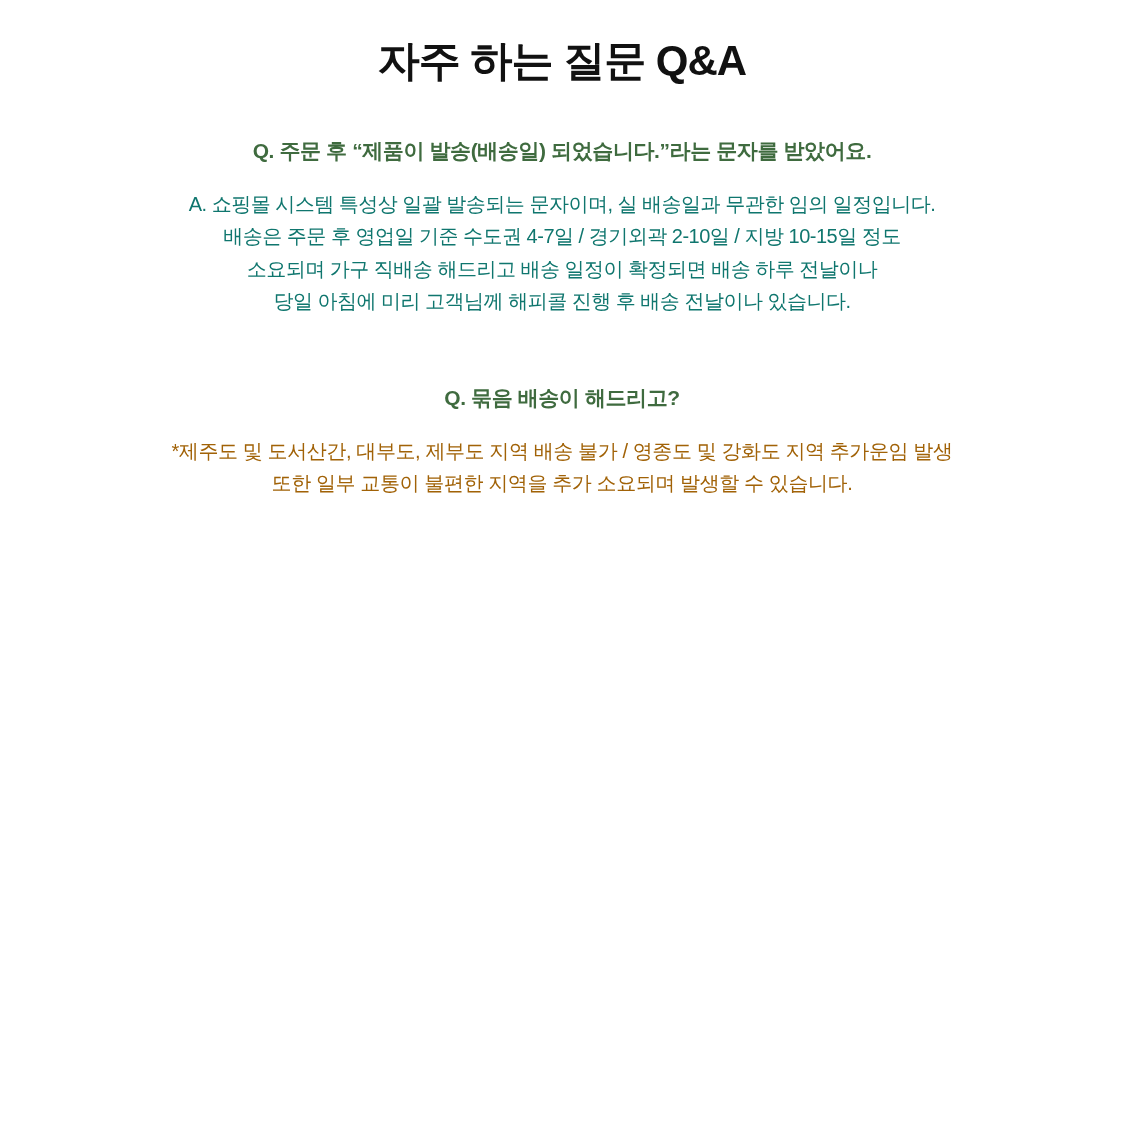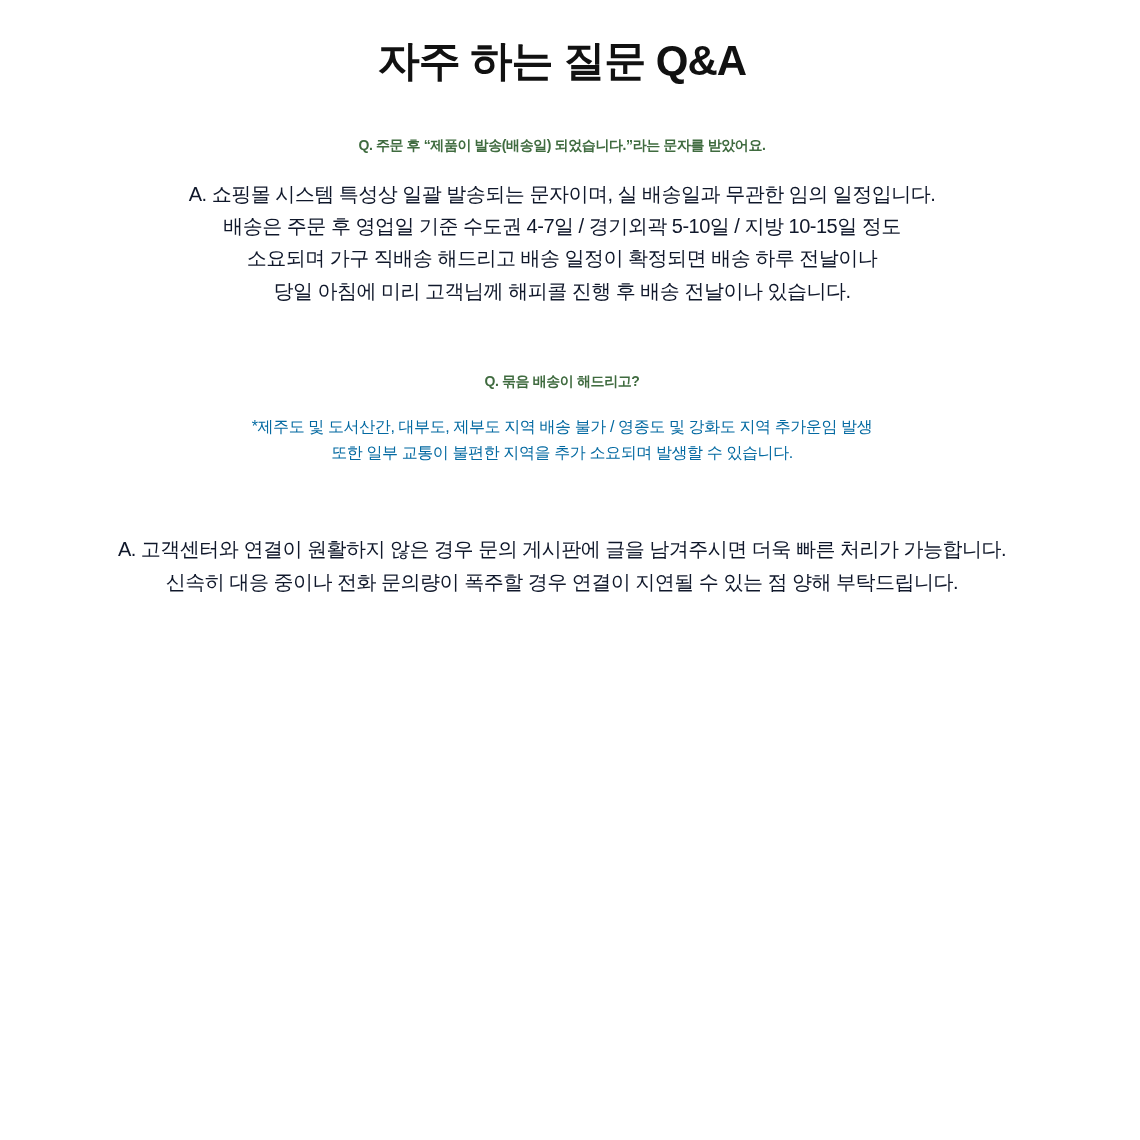--- a/index.html
+++ b/index.html
@@ -33,44 +33,44 @@
   .faq-list {
     margin-top: 46px;
   }
   .faq-item {
     margin-bottom: 46px;
   }
   .faq-item:last-child {
     margin-bottom: 0;
   }
   .question {
-    font-size: 14px;
+    font-size: 21px;
     font-weight: 700;
     color: #3f6b3f;
     line-height: 1.5;
     margin: 0 0 22px 0;
     letter-spacing: -0.4px;
   }
   .answer {
     font-size: 20px;
     font-weight: 400;
-    color: #0f172a;
+    color: #0f766e;
     line-height: 1.62;
     margin: 0;
     letter-spacing: -0.5px;
   }
   .answer .line {
     display: block;
   }
   .answer .bold {
     font-weight: 700;
   }
   .note {
-    font-size: 16px;
-    color: #0369a1;
+    font-size: 20px;
+    color: #a16207;
     line-height: 1.6;
     margin: 8px 0 0 0;
     letter-spacing: -0.4px;
     font-weight: 500;
   }
   .note .line {
     display: block;
   }
   .spacer-q2 { margin-top: 64px; }
   .spacer-q3 { margin-top: 60px; }
@@ -82,38 +82,34 @@
 <div class="page">
 
   <h1 class="page-title">자주 하는 질문 Q&amp;A</h1>
 
   <div class="faq-list">
 
     <section class="faq-item">
       <p class="question">Q. 주문 후 “제품이 발송(배송일) 되었습니다.”라는 문자를 받았어요.</p>
       <p class="answer">
         <span class="line">A. 쇼핑몰 시스템 특성상 일괄 발송되는 문자이며, 실 배송일과 무관한 임의 일정입니다.</span>
-        <span class="line">배송은 주문 후 영업일 기준 수도권 4-7일 / 경기외곽 5-10일 / 지방 10-15일 정도</span>
+        <span class="line">배송은 주문 후 영업일 기준 수도권 4-7일 / 경기외곽 2-10일 / 지방 10-15일 정도</span>
         <span class="line">소요되며 가구 직배송 해드리고 배송 일정이 확정되면 배송 하루 전날이나</span>
         <span class="line">당일 아침에 미리 고객님께 해피콜 진행 후 배송 전날이나 있습니다.</span>
       </p>
     </section>
 
     <section class="faq-item spacer-q2">
     </section>
 
     <section class="faq-item spacer-q3">
       <p class="question">Q. 묶음 배송이 해드리고?</p>
       <p class="note">
         <span class="line">*제주도 및 도서산간, 대부도, 제부도 지역 배송 불가 / 영종도 및 강화도 지역 추가운임 발생</span>
         <span class="line">또한 일부 교통이 불편한 지역을 추가 소요되며 발생할 수 있습니다.</span>
       </p>
     </section>
 
     <section class="faq-item spacer-q4">
-      <p class="answer">
-        <span class="line">A. 고객센터와 연결이 원활하지 않은 경우 문의 게시판에 글을 남겨주시면 더욱 빠른 처리가 가능합니다.</span>
-        <span class="line">신속히 대응 중이나 전화 문의량이 폭주할 경우 연결이 지연될 수 있는 점 양해 부탁드립니다.</span>
-      </p>
     </section>
 
   </div>
 </div>
 
 </body></html>

